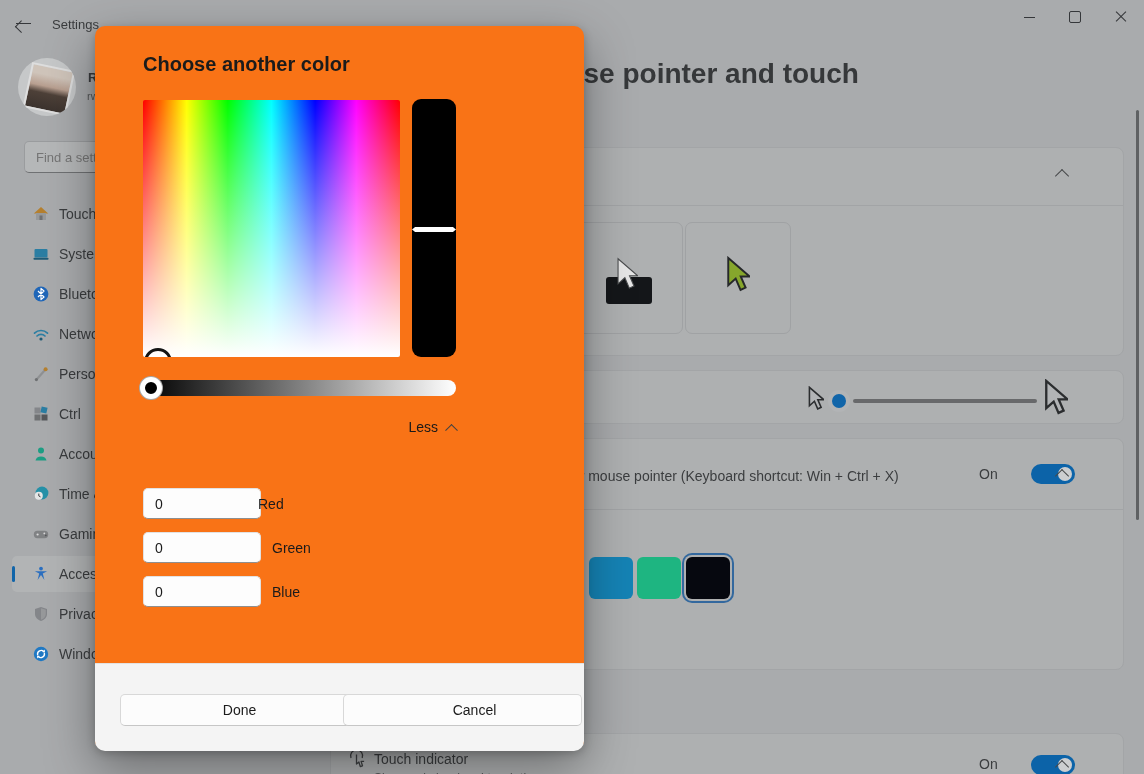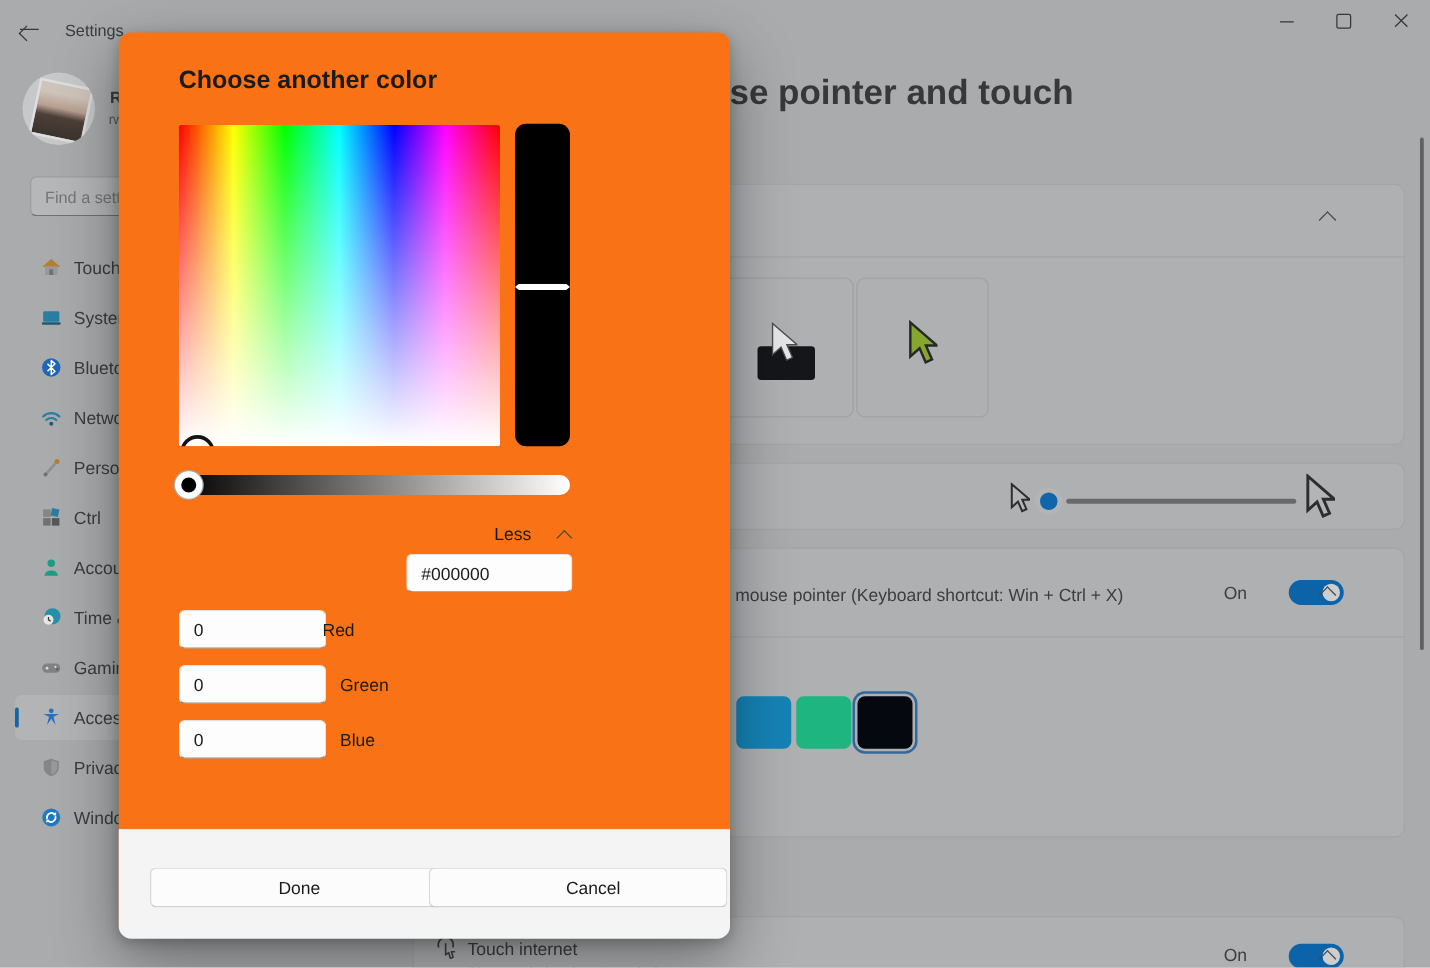--- a/index.html
+++ b/index.html
@@ -65,21 +65,21 @@
   .sv-square{left:48px;top:74px;width:257px;height:257px;border-radius:2px;overflow:hidden;
     background:linear-gradient(to bottom,rgba(255,255,255,0) 0%,#ffffff 100%),
       linear-gradient(to right,#ff0000 0%,#ffff00 17%,#00ff00 33%,#00ffff 50%,#0000ff 67%,#ff00ff 83%,#ff0000 100%);}
   .sv-ring{position:absolute;left:1px;top:248px;width:28px;height:28px;border-radius:50%;border:3px solid #141414;box-sizing:border-box;}
   .value-bar{left:317px;top:73px;width:44px;height:258px;background:#000;border-radius:9px;}
   .value-gap{position:absolute;left:0;top:128px;width:100%;height:5px;background:#fff;
     clip-path:polygon(0 50%,7% 0,93% 0,100% 50%,93% 100%,7% 100%);}
   .hue-slider{left:48px;top:354px;width:313px;height:16px;border-radius:8px;background:linear-gradient(to right,#000000,#ffffff);}
   .hue-thumb{position:absolute;left:-3px;top:-3px;width:22px;height:22px;border-radius:50%;background:#000;
     border:5px solid #fff;box-sizing:border-box;box-shadow:0 0 0 1px #a9a9a9;}
-  .less-btn{display:flex;align-items:center;gap:22px;font-size:14px;color:#191919;}
+  .less-btn{display:flex;align-items:center;gap:9px;font-size:14px;color:#191919;}
   .chev-dark{width:8px;height:8px;border-left:1.5px solid #434343;border-top:1.5px solid #434343;}
   .chev-dark.up{transform:rotate(45deg) translate(2px,2px);} .chev-dark.down{transform:rotate(225deg);}
   .combo{left:48px;top:417px;width:118px;height:31px;background:#fdfdfd;border:1px solid #d9d9d9;border-bottom-color:#c8c8c8;
     border-radius:5px;display:flex;align-items:center;justify-content:space-between;padding:0 12px;box-sizing:border-box;font-size:14px;color:#1b1b1b;}
   .dlg-input{background:#fdfdfd;border:1px solid #e2e2e2;border-bottom:1px solid #8f8f8f;border-radius:5px;
     font-size:14px;color:#1b1b1b;padding:0 0 0 11px;box-sizing:border-box;font-family:inherit;outline:none;}
   .chan-label{font-size:14px;color:#1b1b1b;}
   .dlg-footer{left:0;top:637px;width:489px;height:87px;background:#f4f4f4;border-top:1px solid #e2e2e2;
     border-radius:0 0 10px 10px;}
   .dlg-btn{width:239px;height:32px;background:#fcfcfc;border:1px solid #d8d8d8;border-bottom-color:#c6c6c6;
@@ -253,21 +253,21 @@
     <div class="abs swatch" style="left:258px;top:118px;background:#1583b5;"></div>
     <div class="abs swatch" style="left:306px;top:118px;background:#1eb581;"></div>
     <div class="abs swatch sel" style="left:355px;top:118px;background:#06080f;"></div>
   </div>
 
   <div class="abs card" style="left:330px;top:733px;width:794px;height:90px;">
     <svg class="abs" style="left:16px;top:15px;" width="20" height="22" viewBox="0 0 20 22">
       <path d="M4 9a6 6 0 1 1 11.2 0" stroke="#3f4143" stroke-width="1.3" fill="none"></path>
       <path d="M9.5 5.5v9.5l2.4-2 1.4 4.6 2.2-.8-1.4-4.4h3" stroke="#3f4143" stroke-width="1.3" fill="none" stroke-linejoin="round"></path>
     </svg>
-    <div class="abs touch-label" style="left:43px;top:17px;">Touch internet</div>
+    <div class="abs touch-label" style="left:43px;top:17px;">Touch indicator</div>
     <div class="abs touch-sub" style="left:43px;top:37px;">Show a circle when I touch the screen</div>
     <div class="abs on-label" style="left:648px;top:22px;">On</div>
     <div class="abs toggle" style="left:700px;top:21px;">
         <div class="knob"></div>
       </div>
     <div class="abs chev up" style="left:726px;top:28px;"></div>
   </div>
 
   <div class="abs scrollbar" style="left:1136px;top:110px;height:410px;"></div>
 
@@ -284,21 +284,20 @@
 
     <div class="abs hue-slider">
       <div class="hue-thumb"></div>
     </div>
 
     <div class="abs less-btn" style="right:128px;top:393px;">
       <span>Less</span>
       <span class="chev-dark up"></span>
     </div>
 
-    <input class="abs dlg-input" style="left: 230px; top: 417px; width: 133px; height: 31px;" value="#000000">
 
     <input class="abs dlg-input" style="left: 48px; top: 462px; width: 118px; height: 31px;" value="0">
     <div class="abs chan-label" style="left:163px;top:470px;">Red</div>
 
     <input class="abs dlg-input" style="left: 48px; top: 506px; width: 118px; height: 31px;" value="0">
     <div class="abs chan-label" style="left:177px;top:514px;">Green</div>
 
     <input class="abs dlg-input" style="left: 48px; top: 550px; width: 118px; height: 31px;" value="0">
     <div class="abs chan-label" style="left:177px;top:558px;">Blue</div>
 

